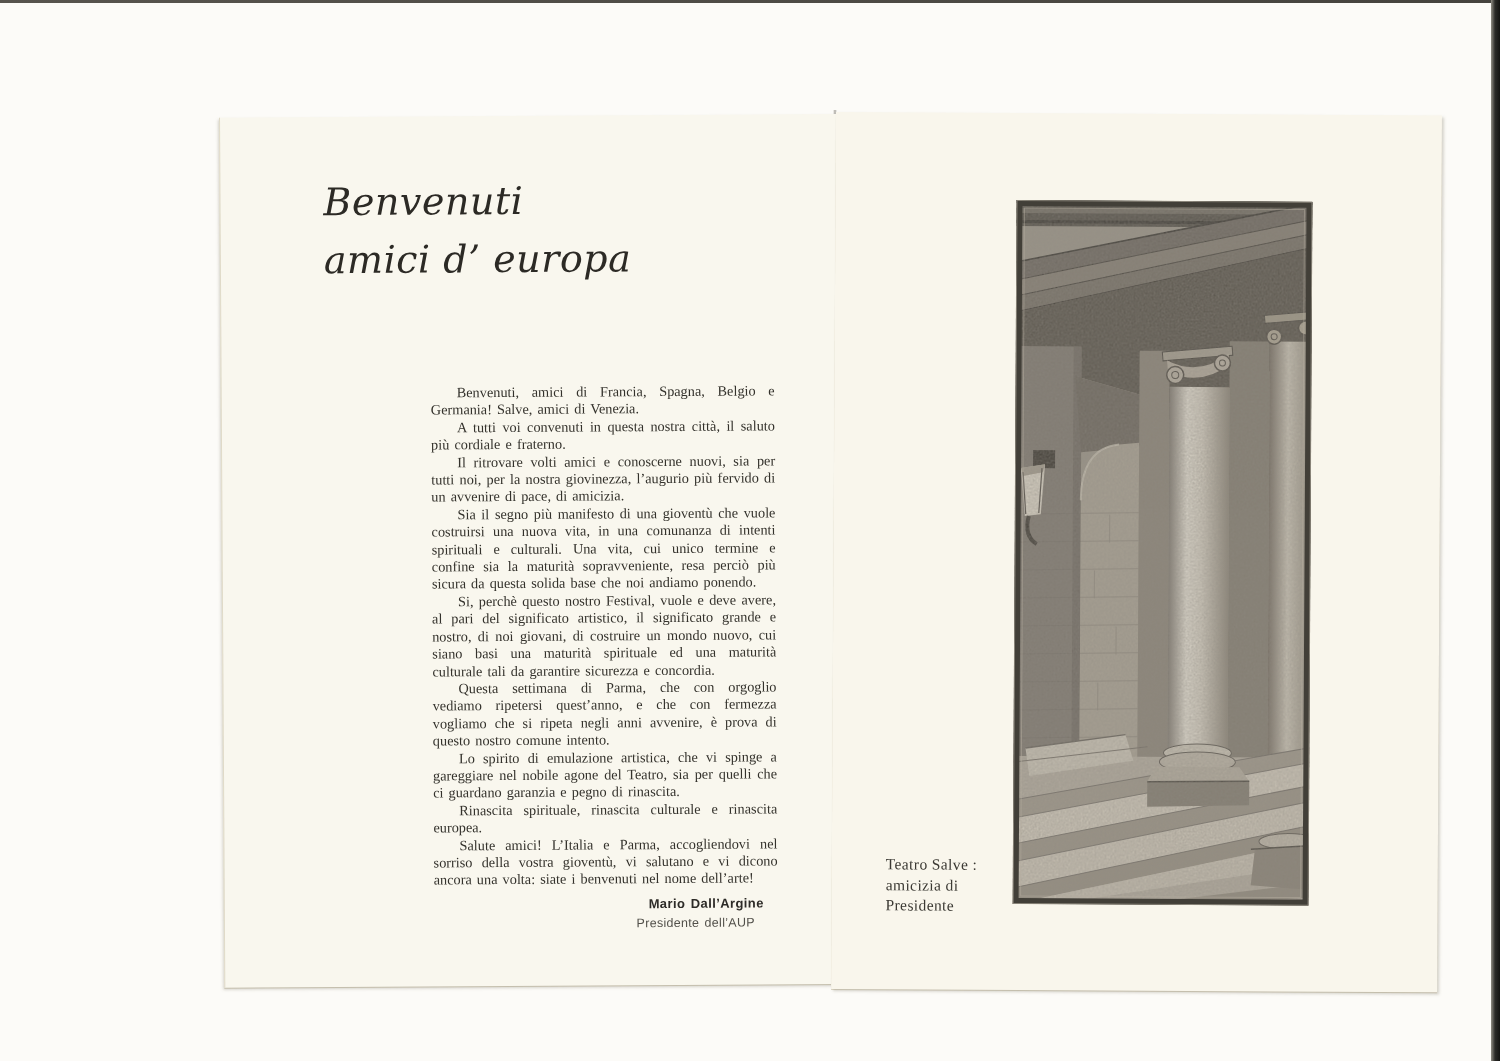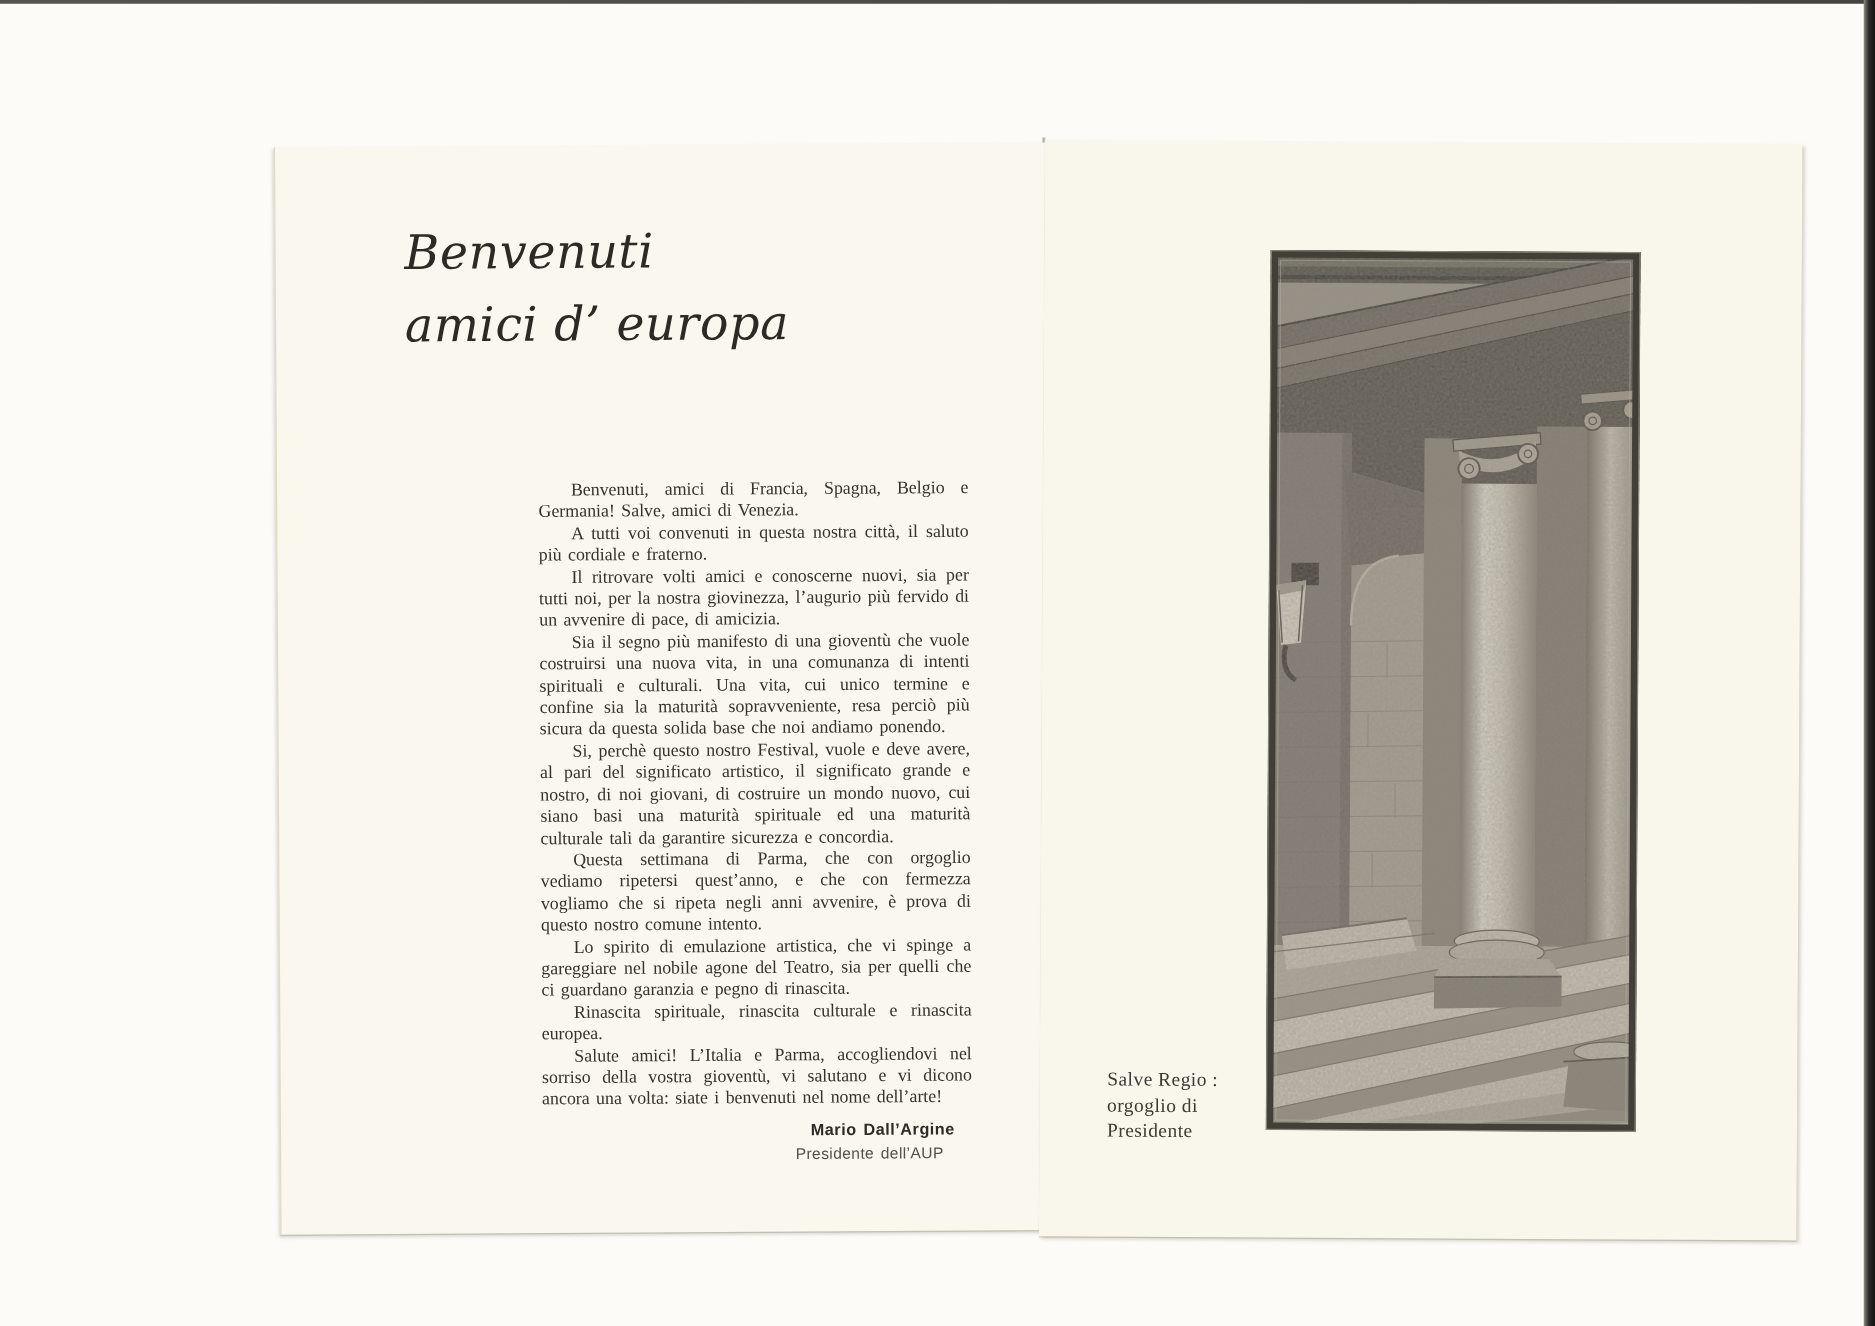--- a/index.html
+++ b/index.html
@@ -94,22 +94,22 @@
     <p>Rinascita spirituale, rinascita culturale e rinascita europea.</p>
     <p>Salute amici! L’Italia e Parma, accogliendovi nel sorriso della vostra gioventù, vi salutano e vi dicono ancora una volta: siate i benvenuti nel nome dell’arte!</p>
     <div class="signature-name">Mario Dall’Argine</div>
     <div class="signature-role">Presidente dell’AUP</div>
   </div>
 </div>
 
 <div class="page page-right">
 
   <div class="photo-caption">
-    <div>Salve Regio :</div>
-    <div>orgoglio di</div>
+    <div>Teatro Salve :</div>
+    <div>amicizia di</div>
     <div>Presidente</div>
   </div>
 
   <div class="illustration">
     <svg viewBox="0 0 296 704" xmlns="http://www.w3.org/2000/svg">
       <defs>
         <linearGradient id="shaft1" x1="0" y1="0" x2="1" y2="0">
           <stop offset="0" stop-color="#7f7970"></stop>
           <stop offset="0.3" stop-color="#ddd8cc"></stop>
           <stop offset="0.55" stop-color="#cfc9bc"></stop>

